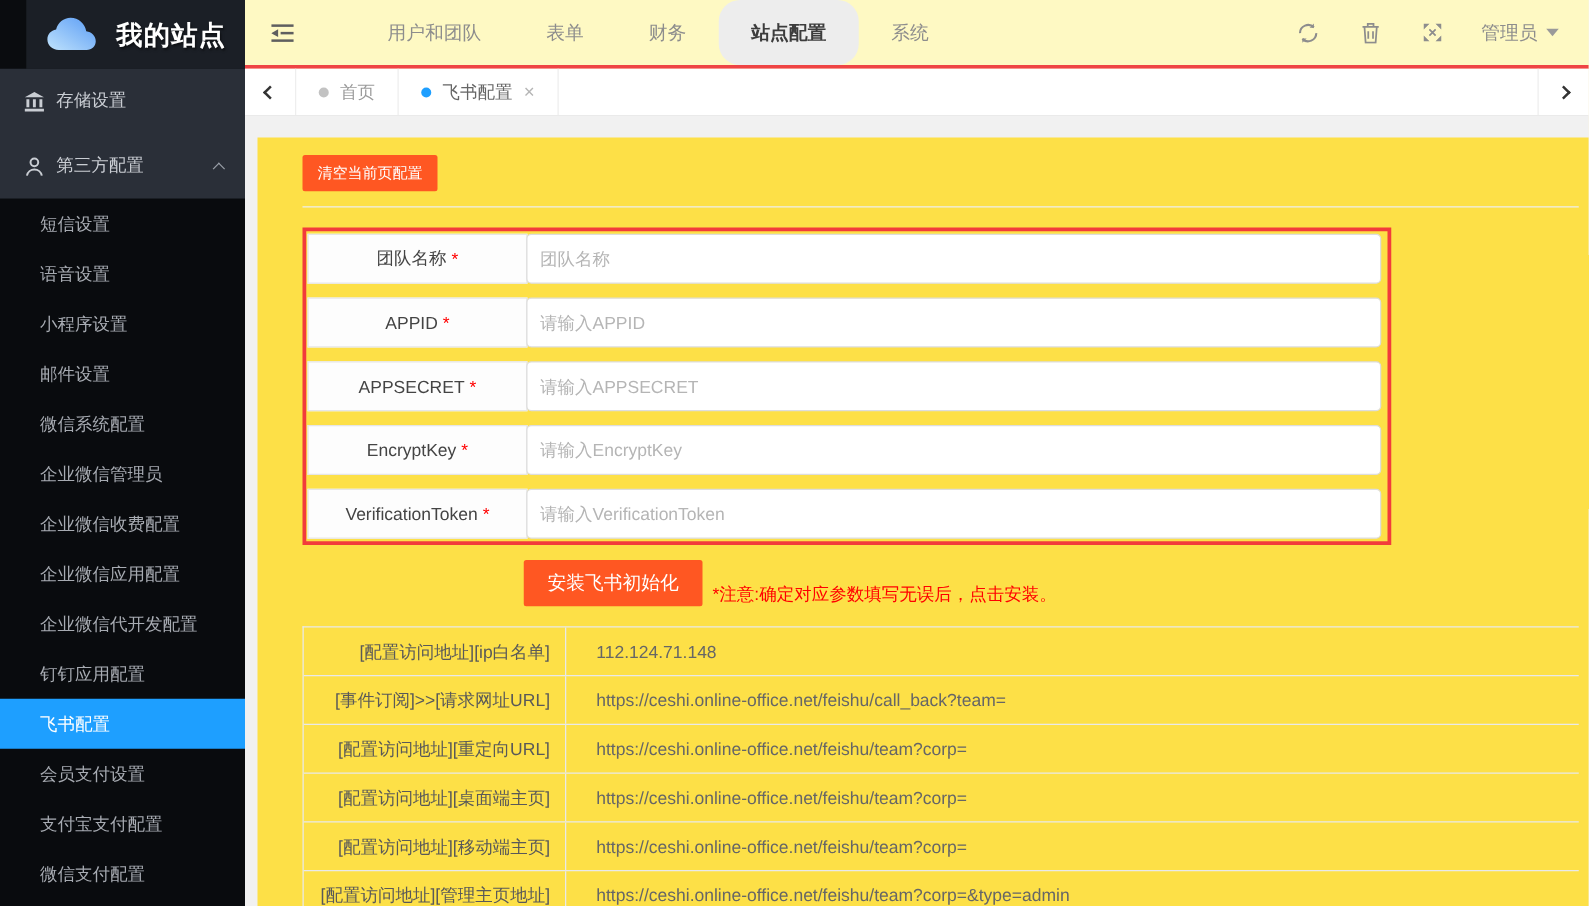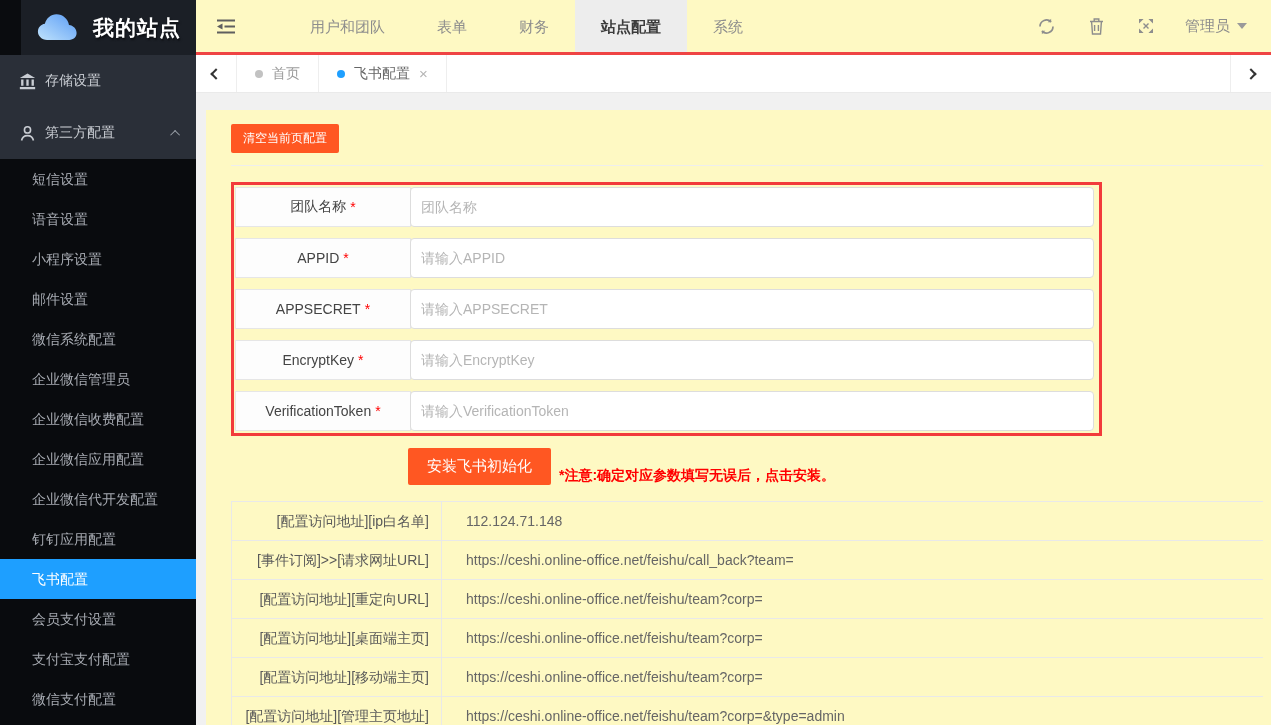--- a/index.html
+++ b/index.html
@@ -23,60 +23,60 @@
   .side-sub-item { height:40px; line-height:40px; padding-left:32px; color:#a7abb2; cursor:pointer; font-size:14px; }
   .side-sub-item.active { background:#1E9FFF; color:#fff; }
 
   
   .main { flex:1; display:flex; flex-direction:column; background:#f1f1f1; min-width:0; }
 
   .topbar { height:55px; flex:0 0 55px; background:#fef9c3; display:flex; align-items:stretch; border-bottom:3px solid #ef4444; }
   .collapse-btn { width:60px; display:flex; align-items:center; justify-content:center; cursor:pointer; }
   .topnav { display:flex; margin-left:28px; }
   .topnav-item { padding:0 26px; line-height:54px; color:#8d8d8d; cursor:pointer; font-size:15px; }
-  .topnav-item.active { background:#ededed; color:#3c3c3c; font-weight:bold; }
+  .topnav-item.active { background:#ededed; color:#3c3c3c; font-weight:bold;border-radius:17px; }
   .topbar-right { margin-left:auto; display:flex; align-items:center; }
   .top-icon { width:50px; display:flex; justify-content:center; align-items:center; cursor:pointer; }
   .user-entry { display:flex; align-items:center; color:#8d8d8d; font-size:15px; padding:0 24px 0 14px; cursor:pointer; }
   .caret-down { width:0; height:0; border-left:5px solid transparent; border-right:5px solid transparent;
     border-top:6px solid #9a9a9a; margin-left:7px; }
 
   .tabbar { height:38px; flex:0 0 38px; background:#fff; display:flex; align-items:stretch; border-bottom:1px solid #eaeaea; }
   .tab-scroll { width:41px; display:flex; align-items:center; justify-content:center; cursor:pointer; }
   .tab-scroll.left { border-right:1px solid #eee; }
   .tab-scroll.right { border-left:1px solid #eee; margin-left:auto; }
   .chev { width:8px; height:8px; border-left:2px solid #333; border-bottom:2px solid #333; }
   .chev.l { transform:rotate(45deg); } .chev.r { transform:rotate(-135deg); }
   .tab { display:flex; align-items:center; padding:0 18px; border-right:1px solid #eee; cursor:pointer; color:#9a9a9a; }
   .tab .dot { width:8px; height:8px; border-radius:50%; background:#c2c2c2; margin-right:9px; }
   .tab.active { color:#666; }
   .tab.active .dot { background:#1E9FFF; }
   .tab-close { color:#b5b5b5; margin-left:9px; font-size:15px; cursor:pointer; }
 
   .page { flex:1; padding:17px 0 0 10px; background:#f1f1f1; min-height:0; }
-  .card { background:#fef9c3; height:100%; padding:14px 8px 0 25px; overflow:hidden; }
+  .card { background:#fde047; height:100%; padding:14px 8px 0 36px; overflow:hidden; }
 
   .btn-orange { display:inline-block; background:#FF5722; color:#fff; border:none; border-radius:2px;
     cursor:pointer; font-family:inherit; }
   .clear-btn { height:29px; font-size:12px; padding:0 12px; }
   .divider { height:1px; background:#eee; margin:12px 0 0 0; }
 
   .red-box { width:871px; border:3px solid #f23b3b; margin-top:16px; padding:1px 5px 1px 1px; }
   .form-row { display:flex; height:40px; margin:11px 0; }
   .form-row:first-child { margin-top:1px; } .form-row:last-child { margin-bottom:1px; }
   .form-label { width:176px; flex:0 0 176px; border:1px solid #e6e6e6; background:#fdfdfd;
     display:flex; align-items:center; justify-content:center; color:#444; }
   .req { color:#f00; margin-left:4px; }
   .form-input { flex:1; margin-left:-1px; border:1px solid #ddd; border-radius:4px; padding:0 10px;
     font-size:14px; color:#333; outline:none; font-family:inherit; }
   .form-input::placeholder { color:#b5b5b5; }
 
   .install-row { display:flex; align-items:flex-end; margin:12px 0 0 177px; }
   .install-btn { height:37px; font-size:15px; padding:0 19px; }
-  .install-note { color:#ff0000; font-size:14px; margin-left:8px;font-weight:bold; }
+  .install-note { color:#ff0000; font-size:14px; margin-left:8px; }
 
   .info-table { margin-top:16px; border-top:1px solid #e9e9e9; border-left:1px solid #e9e9e9; }
   .info-row { display:flex; height:39px; line-height:38px; border-bottom:1px solid #e9e9e9; }
   .info-label { width:210px; flex:0 0 210px; text-align:right; padding-right:12px; color:#595959;
     border-right:1px solid #e9e9e9; white-space:nowrap; }
   .info-value { flex:1; padding-left:24px; color:#666; white-space:nowrap; overflow:hidden; }
 
   svg.ic { display:block; }
 </style>
 </head>

